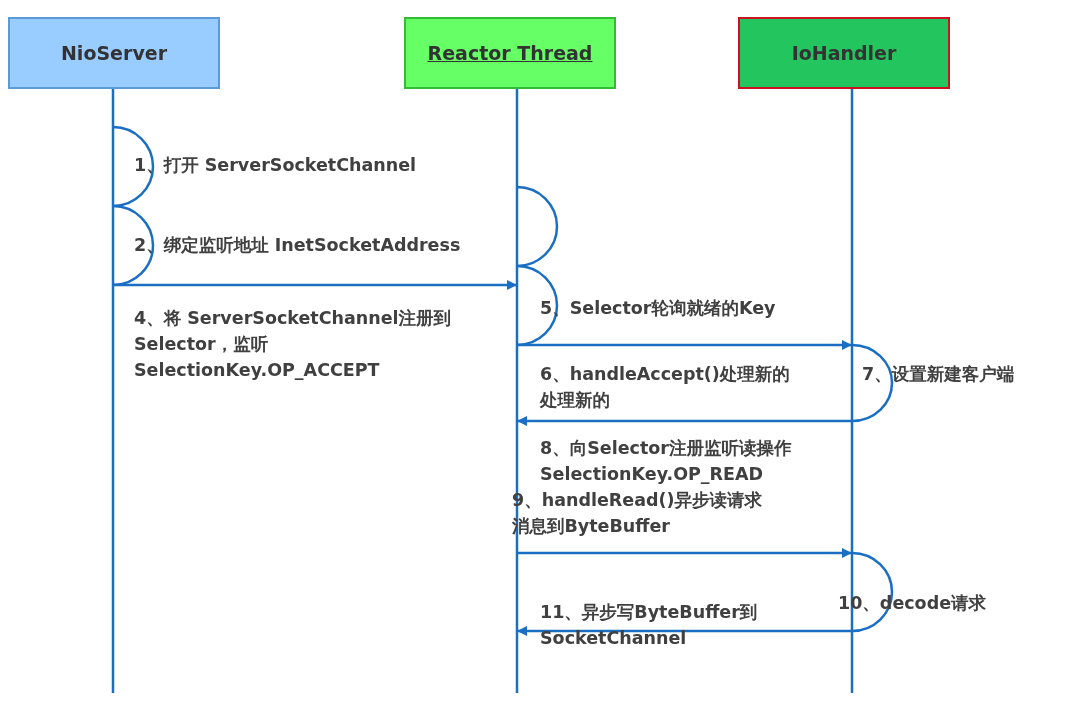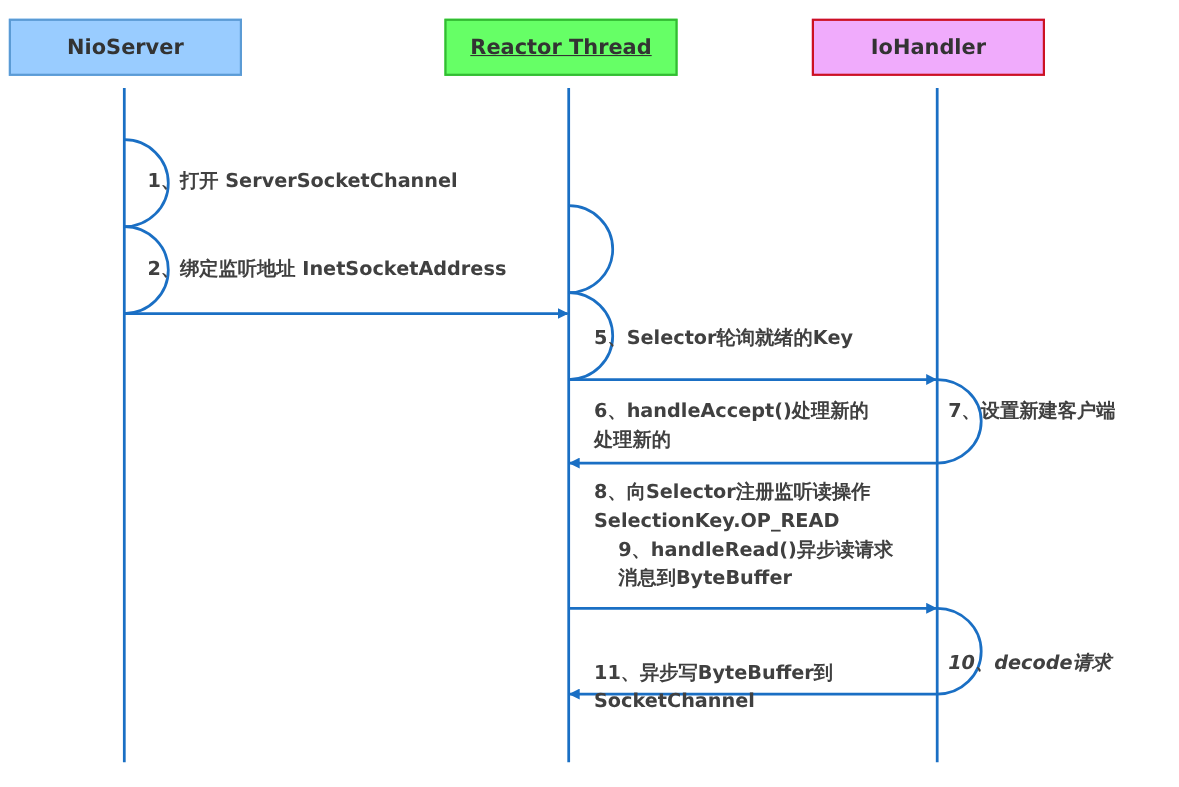--- a/index.html
+++ b/index.html
@@ -1,19 +1,19 @@
 <!DOCTYPE html>
 <html><head>
 <meta charset="utf-8">
 <style>
   html, body { margin: 0; padding: 0; background: #ffffff; }
   body { width: 1072px; height: 715px; position: relative; overflow: hidden;
          font-family: "DejaVu Sans", "Liberation Sans", sans-serif; }
   #diagram { position: absolute; left: 0; top: 0; width: 1072px; height: 715px; }
-  .lane-box { position: absolute; top: 17px; width: 212px; height: 52px; box-sizing: border-box;
+  .lane-box { position: absolute; top: 17px; width: 212px; height: 72px; box-sizing: border-box;
               display: flex; align-items: center; justify-content: center;
               font-weight: bold; font-size: 19px; color: #333333; }
   .label { position: absolute; font-weight: bold; font-size: 17.5px; color: #404040;
            line-height: 26px; white-space: nowrap; }
 </style>
 </head>
 <body>
 
 <div id="diagram">
   <svg id="lines" width="1072" height="715" style="position:absolute;left:0;top:0;">
@@ -40,48 +40,53 @@
     <line x1="517" y1="553" x2="851" y2="553" stroke="#1a6fc4" stroke-width="2.5" marker-end="url(#arrowhead)"></line>
     <line x1="852" y1="631" x2="518" y2="631" stroke="#1a6fc4" stroke-width="2.5" marker-end="url(#arrowhead)"></line>
   </svg>
 
   <div class="lane-box" id="box-nioserver" style="left: 8px; background: rgb(153, 204, 255); border: 2px solid rgb(91, 155, 213);">
     <span>NioServer</span>
   </div>
   <div class="lane-box" id="box-reactor" style="left: 404px; background: rgb(102, 255, 102); border: 2px solid rgb(51, 187, 51); text-decoration: underline;">
     <span>Reactor Thread</span>
   </div>
-  <div class="lane-box" id="box-iohandler" style="left: 738px; background: #f0abfc; border: 2px solid rgb(204, 17, 34);">
+  <div class="lane-box" id="box-iohandler" style="left: 738px; background: #22c55e; border: 2px solid rgb(204, 17, 34);">
     <span>IoHandler</span>
   </div>
 
   <div class="label" style="left:134px;top:152px;">
     <div>1、打开 ServerSocketChannel</div>
   </div>
   <div class="label" style="left:134px;top:232px;">
     <div>2、绑定监听地址 InetSocketAddress</div>
+  </div>
+  <div class="label" style="left:134px;top:305px;">
+    <div>4、将 ServerSocketChannel注册到</div>
+    <div>Selector，监听</div>
+    <div>SelectionKey.OP_ACCEPT</div>
   </div>
   <div class="label" style="left:540px;top:295px;">
     <div>5、Selector轮询就绪的Key</div>
   </div>
   <div class="label" style="left:540px;top:361px;">
     <div>6、handleAccept()处理新的</div>
     <div>处理新的</div>
   </div>
   <div class="label" style="left:862px;top:361px;">
     <div>7、设置新建客户端</div>
   </div>
   <div class="label" style="left:540px;top:435px;">
     <div>8、向Selector注册监听读操作</div>
     <div>SelectionKey.OP_READ</div>
   </div>
-  <div class="label" style="left:562px;top:487px;">
+  <div class="label" style="left:512px;top:487px;">
     <div>9、handleRead()异步读请求</div>
     <div>消息到ByteBuffer</div>
   </div>
-  <div class="label" style="left:862px;top:590px;font-style:italic;">
+  <div class="label" style="left:838px;top:590px;">
     <div>10、decode请求</div>
   </div>
   <div class="label" style="left:540px;top:576px;margin-top:23px;">
     <div>11、异步写ByteBuffer到</div>
     <div>SocketChannel</div>
   </div>
 </div>
 
 </body></html>

